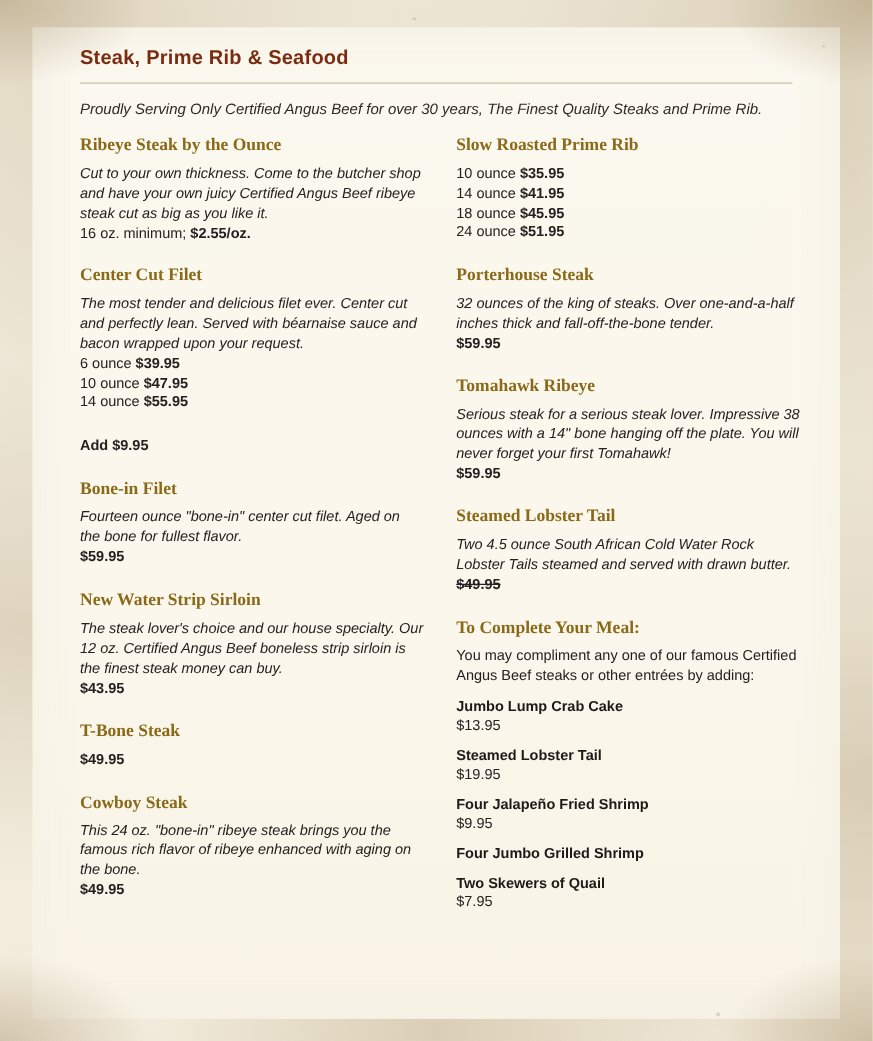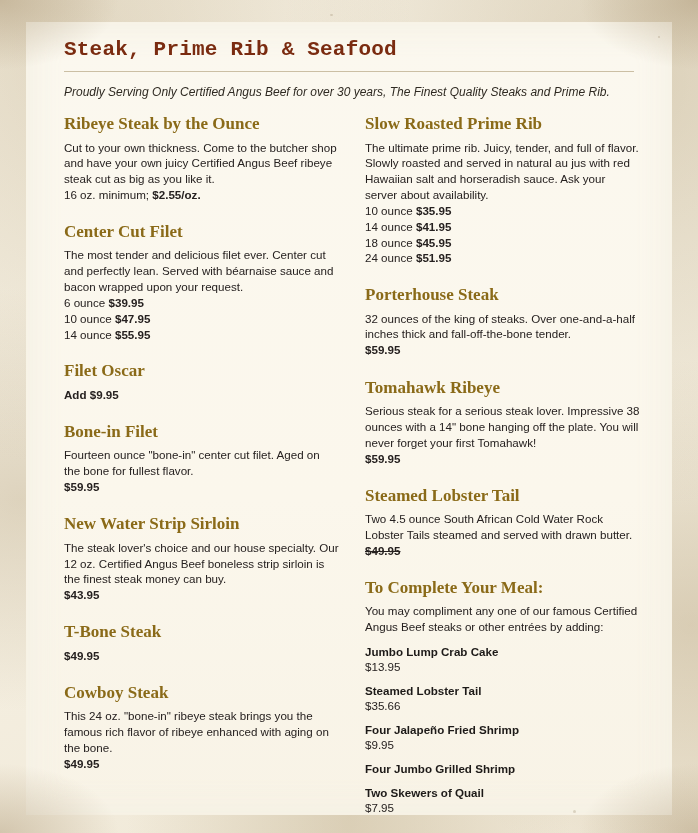--- a/index.html
+++ b/index.html
@@ -46,23 +46,23 @@
   .edge-bl { left: 0; bottom: 0; background: radial-gradient(ellipse at 0% 100%, rgba(150,125,85,0.34), rgba(150,125,85,0) 70%); }
   .edge-br { right: 0; bottom: 0; background: radial-gradient(ellipse at 100% 100%, rgba(150,125,85,0.34), rgba(150,125,85,0) 70%); }
 
   .content {
     position: absolute;
     left: 64px;
     top: 38px;
     width: 576px;
   }
   .menu-title {
-    font-family: Liberation Mono, monospace;
-    font-weight: bold;
-    font-size: 21px;
+    font-family: Liberation Sans, sans-serif;
+    font-weight: bold;
+    font-size: 16px;
     color: #7a2b10;
     letter-spacing: 0.2px;
     margin: 0 0 10px 0;
   }
   .title-rule {
     height: 1px;
     background: #cbbfa4;
     margin: 0 0 12px 0;
     width: 570px;
   }
@@ -79,30 +79,31 @@
   }
   .col {
     width: 275px;
   }
   .item {
     margin-bottom: 19px;
   }
   .item-name {
     font-family: "Liberation Serif", serif;
     font-weight: bold;
-    font-size: 17px;
+    font-size: 14px;
     color: #8a6a18;
     margin: 0 0 5px 0;
     line-height: 1.2;
   }
   .item-desc {
     font-size: 11.6px;
     color: #262120;
     line-height: 1.37;
     margin: 0;
+    font-style: italic;
   }
   .price-line {
     font-size: 11.6px;
     color: #262120;
     line-height: 1.36;
   }
   .price-line b {
     font-weight: bold;
   }
   .price-bold {
@@ -171,21 +172,20 @@
 
         <div class="item">
           <div class="item-name">Center Cut Filet</div>
           <p class="item-desc">The most tender and delicious filet ever. Center cut and perfectly lean. Served with béarnaise sauce and bacon wrapped upon your request.</p>
           <div class="price-line">6 ounce <b>$39.95</b></div>
           <div class="price-line">10 ounce <b>$47.95</b></div>
           <div class="price-line">14 ounce <b>$55.95</b></div>
         </div>
 
         <div class="item">
-          <div class="item-name">Filet Oscar</div>
           <div class="price-bold">Add $9.95</div>
         </div>
 
         <div class="item">
           <div class="item-name">Bone-in Filet</div>
           <p class="item-desc">Fourteen ounce "bone-in" center cut filet. Aged on the bone for fullest flavor.</p>
           <div class="price-bold">$59.95</div>
         </div>
 
         <div class="item">
@@ -204,21 +204,20 @@
           <p class="item-desc">This 24 oz. "bone-in" ribeye steak brings you the famous rich flavor of ribeye enhanced with aging on the bone.</p>
           <div class="price-bold">$49.95</div>
         </div>
 
       </div>
 
       <div class="col">
 
         <div class="item">
           <div class="item-name">Slow Roasted Prime Rib</div>
-          <p class="item-desc">The ultimate prime rib. Juicy, tender, and full of flavor. Slowly roasted and served in natural au jus with red Hawaiian salt and horseradish sauce. Ask your server about availability.</p>
           <div class="price-line">10 ounce <b>$35.95</b></div>
           <div class="price-line">14 ounce <b>$41.95</b></div>
           <div class="price-line">18 ounce <b>$45.95</b></div>
           <div class="price-line">24 ounce <b>$51.95</b></div>
         </div>
 
         <div class="item">
           <div class="item-name">Porterhouse Steak</div>
           <p class="item-desc">32 ounces of the king of steaks. Over one-and-a-half inches thick and fall-off-the-bone tender.</p>
           <div class="price-bold">$59.95</div>
@@ -239,21 +238,21 @@
         <div class="item">
           <div class="item-name">To Complete Your Meal:</div>
           <p class="addon-intro">You may compliment any one of our famous Certified Angus Beef steaks or other entrées by adding:</p>
 
           <div class="addon">
             <div class="addon-name">Jumbo Lump Crab Cake</div>
             <div class="addon-price">$13.95</div>
           </div>
           <div class="addon">
             <div class="addon-name">Steamed Lobster Tail</div>
-            <div class="addon-price">$35.66</div>
+            <div class="addon-price">$19.95</div>
           </div>
           <div class="addon">
             <div class="addon-name">Four Jalapeño Fried Shrimp</div>
             <div class="addon-price">$9.95</div>
           </div>
           <div class="addon">
             <div class="addon-name">Four Jumbo Grilled Shrimp</div>
           </div>
           <div class="addon">
             <div class="addon-name">Two Skewers of Quail</div>

